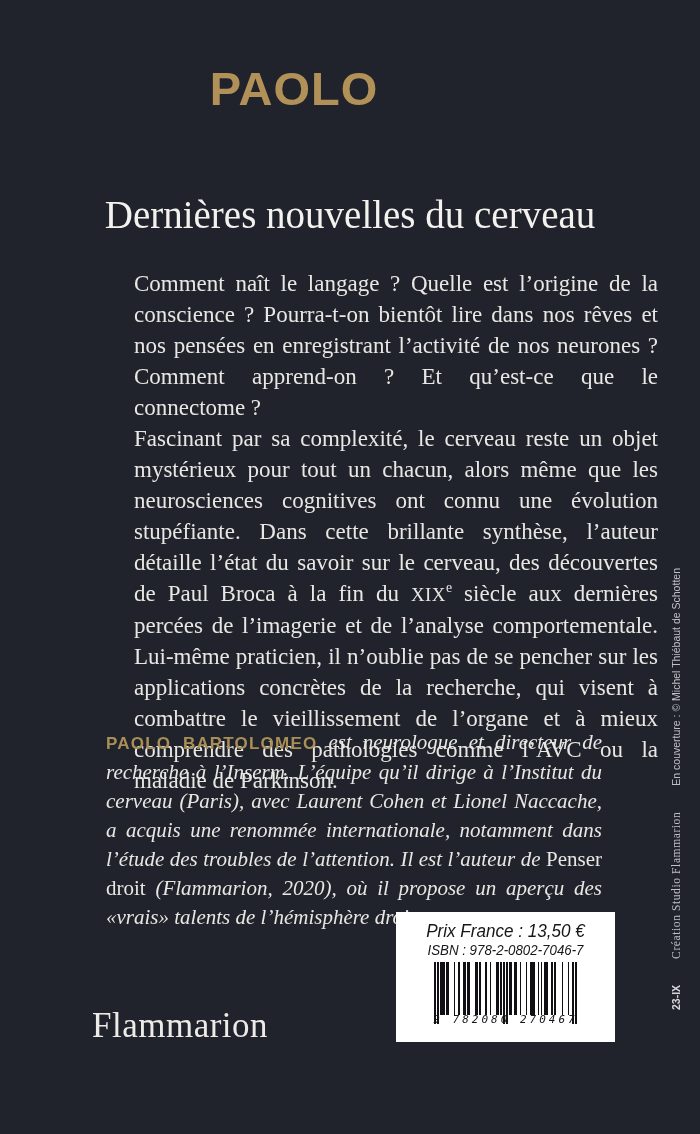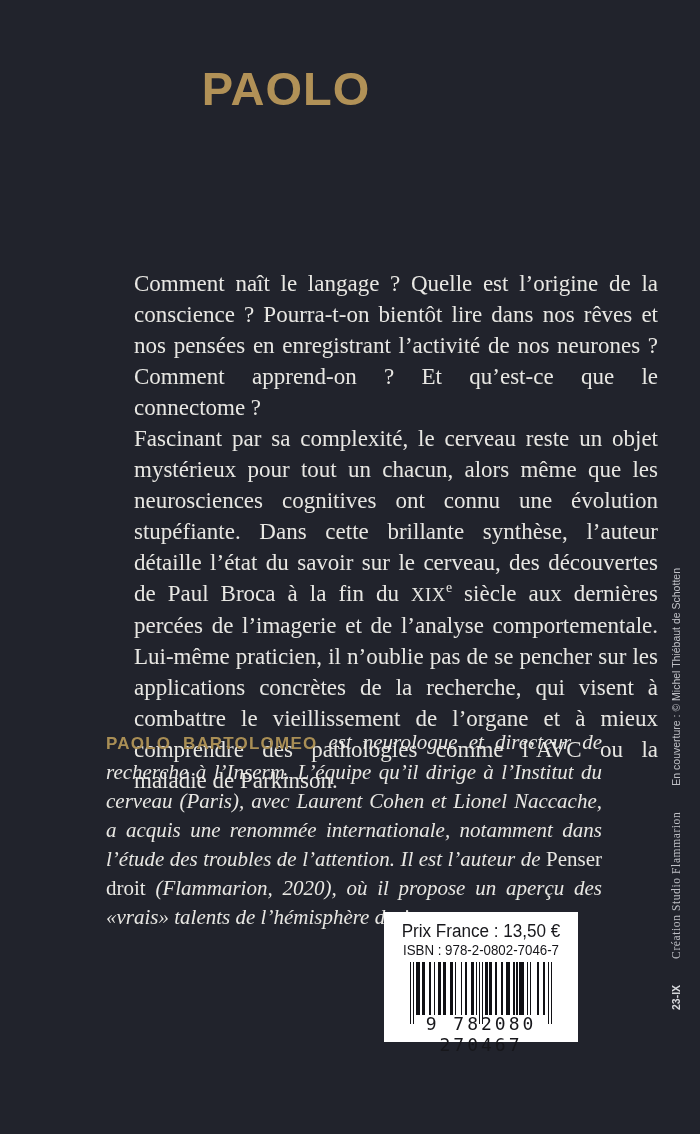--- a/index.html
+++ b/index.html
@@ -14,20 +14,21 @@
 
   
   .author {
     position: absolute; top: 62px; left: 0; width: 572px;
     text-align: center;
     font-family: "Liberation Sans", sans-serif;
     font-weight: 700;
     font-size: 47px; line-height: 53px;
     letter-spacing: 1px;
     color: #b19157;
+    padding-left: 8px;
   }
   .title {
     position: absolute; top: 192px; left: 0; width: 700px;
     text-align: center;
     font-size: 39px; line-height: 46px;
     font-weight: 400;
     color: #f3f2ee;
   }
 
   
@@ -56,36 +57,37 @@
     font-family: "Liberation Sans", sans-serif;
     font-weight: 700;
     font-size: 17px;
     letter-spacing: 1.2px;
     color: #a98e55;
   }
   .bio-roman { font-style: normal; }
 
   
   .barcode-box {
-    position: absolute; left: 384px; top: 912px;
-    width: 194px; height: 130px;
+    position: absolute; left: 396px; top: 912px;
+    width: 219px; height: 130px;
     background: #ffffff;
     color: #17171b;
     text-align: center;
     font-family: "Liberation Sans", sans-serif;
+    font-style: italic;
   }
   .price { margin-top: 9px; font-size: 18px; line-height: 20px; transform: scaleX(0.95); }
   .isbn  { margin-top: 1px; font-size: 14px; line-height: 16px; transform: scaleX(0.95); }
   .bars  { display: flex; justify-content: center; align-items: flex-start; height: 62px; margin-top: 4px; }
   .module { width: 1.5px; height: 53px; }
   .ink { background: #101014; }
   .guard { height: 62px; }
   .ean {
     font-family: "DejaVu Sans Mono", monospace;
-    font-size: 18px; letter-spacing: 3px;
+    font-size: 11px; letter-spacing: 3px;
     margin-top: -11px;
     position: relative;
   }
 
   
   .publisher {
     position: absolute; left: 92px; top: 1006px;
     font-size: 35px; line-height: 40px;
     letter-spacing: 0.5px;
     color: #edebe7;
@@ -106,20 +108,21 @@
 </style>
 </head>
 <body>
 
 <div class="cover">
 
   <div class="author">
     <div>PAOLO</div>
   </div>
 
+  <div class="title">Dernières nouvelles du cerveau</div>
 
   <div class="blurb">
     <p>Comment naît le langage&nbsp;? Quelle est l’origine de la conscience&nbsp;? Pourra-t-on bientôt lire dans nos rêves et nos pensées en enregistrant l’activité de nos neurones&nbsp;? Comment apprend-on&nbsp;? Et qu’est-ce que le connectome&nbsp;?</p>
     <p><span>Fascinant par sa complexité, le cerveau reste un objet mystérieux pour tout un chacun, alors même que les neurosciences cognitives ont connu une évolution stupéfiante. Dans cette brillante synthèse, l’auteur détaille l’état du savoir sur le cerveau, des découvertes de Paul Broca à la fin du </span><span class="smallcaps">XIX</span><span class="century-sup">e</span><span> siècle aux dernières percées de l’imagerie et de l’analyse comportementale. Lui-même praticien, il n’oublie pas de se pencher sur les applications concrètes de la recherche, qui visent à combattre le vieillissement de l’organe et à mieux comprendre des pathologies comme l’AVC ou la maladie de Parkinson.</span></p>
   </div>
 
   <div class="bio">
     <p><span class="bio-lead">PAOLO BARTOLOMEO</span><span> est neurologue et directeur de recherche à l’Inserm. L’équipe qu’il dirige à l’Institut du cerveau (Paris), avec Laurent Cohen et Lionel Naccache, a acquis une renommée internationale, notamment dans l’étude des troubles de l’attention. Il est l’auteur de </span><span class="bio-roman">Penser droit</span><span> (Flammarion, 2020), où il propose un aperçu des «vrais» talents de l’hémisphère droit.</span></p>
   </div>
 
@@ -219,20 +222,21 @@
         <div class="module ink"></div>
         <div class="module"></div>
         <div class="module"></div>
         <div class="module ink guard"></div>
         <div class="module guard"></div>
         <div class="module ink guard"></div>
       </div>
     <div class="ean">9 782080 270467</div>
   </div>
 
+  <div class="publisher">Flammarion</div>
 
   <div class="side-credits">
     <span class="credit-code">23-IX</span>
     <span class="credit-studio">Création Studio Flammarion</span>
     <span class="credit-cover">En couverture&nbsp;: © Michel Thiébaut de Schotten</span>
   </div>
 
 </div>
 
 </body></html>

